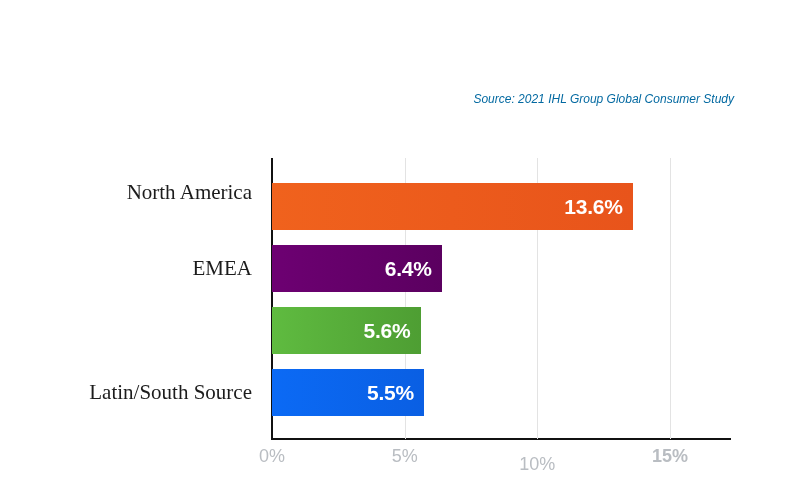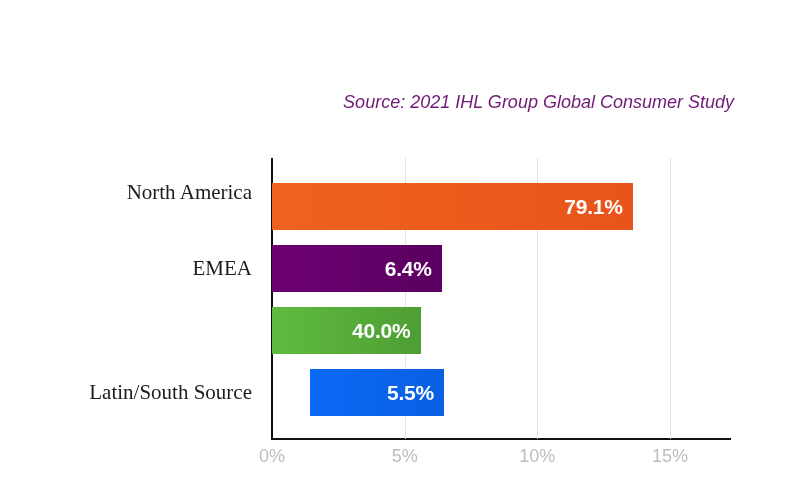--- a/index.html
+++ b/index.html
@@ -34,23 +34,23 @@
     white-space: nowrap;
     transform: scaleX(0.97);
   }
 
   
   .source-note {
     position: absolute;
     right: 56px;
     top: 92px;
     font-family: "Liberation Sans", sans-serif;
-    font-size: 18px;
+    font-size: 12px;
     font-style: italic;
-    color: #701a75;
+    color: #0369a1;
     white-space: nowrap;
   }
 
   
   .plot {
     position: absolute;
     left: 272px;
     top: 158px;
     width: 459px;   
     height: 281px;  
@@ -159,37 +159,37 @@
     </div>
 
   <div class="plot" id="plot">
     <div class="axis-y"></div>
     <div class="axis-x"></div>
   <div class="gridline" style="left: 132.659px;"></div>
       <div class="gridline" style="left: 265.318px;"></div>
       <div class="gridline" style="left: 397.977px;"></div>
       <div class="bar-row" style="top: 25px; width: 459px;">
         <div class="bar" style="width: 360.832px; background: linear-gradient(90deg, rgb(240, 98, 29) 0%, rgb(232, 84, 27) 100%);">
-          <span class="bar-value" style="color: rgb(255, 255, 255);">79.1%</span>
+          <span class="bar-value" style="color: rgb(255, 255, 255);">13.6%</span>
         </div>
       </div>
       <div class="bar-row" style="top: 87px; width: 459px;">
         <div class="bar" style="width: 169.803px; background: linear-gradient(90deg, rgb(109, 0, 114) 0%, rgb(91, 0, 96) 100%);">
           <span class="bar-value" style="color: rgb(255, 255, 255);">6.4%</span>
         </div>
       </div>
       <div class="bar-row" style="top: 149px; width: 459px;">
         <div class="bar" style="width: 148.578px; background: linear-gradient(90deg, rgb(95, 187, 64) 0%, rgb(78, 158, 51) 100%);">
-          <span class="bar-value" style="color: rgb(255, 255, 255);">40.0%</span>
+          <span class="bar-value" style="color: rgb(255, 255, 255);">5.6%</span>
         </div>
       </div>
       <div class="bar-row" style="top: 211px; width: 459px;">
-        <div class="bar" style="width: 134px; background: linear-gradient(90deg, rgb(11, 106, 245) 0%, rgb(10, 95, 227) 100%); margin-left: 38px;">
+        <div class="bar" style="width: 152px; background: linear-gradient(90deg, rgb(11, 106, 245) 0%, rgb(10, 95, 227) 100%);">
           <span class="bar-value" style="color: rgb(255, 255, 255);">5.5%</span>
         </div>
       </div>
     </div>
 
 <div class="xtick" style="left: 272px;">0%</div>
     <div class="xtick" style="left: 404.659px;">5%</div>
-    <div class="xtick" style="left: 537.318px;">10%</div>
-    <div class="xtick" style="left: 669.977px;">15%</div>
+    <div class="xtick" style="left: 537.318px; margin-top: 8px;">10%</div>
+    <div class="xtick" style="left: 669.977px; font-weight: bold;">15%</div>
   </div>
 
 </body></html>

